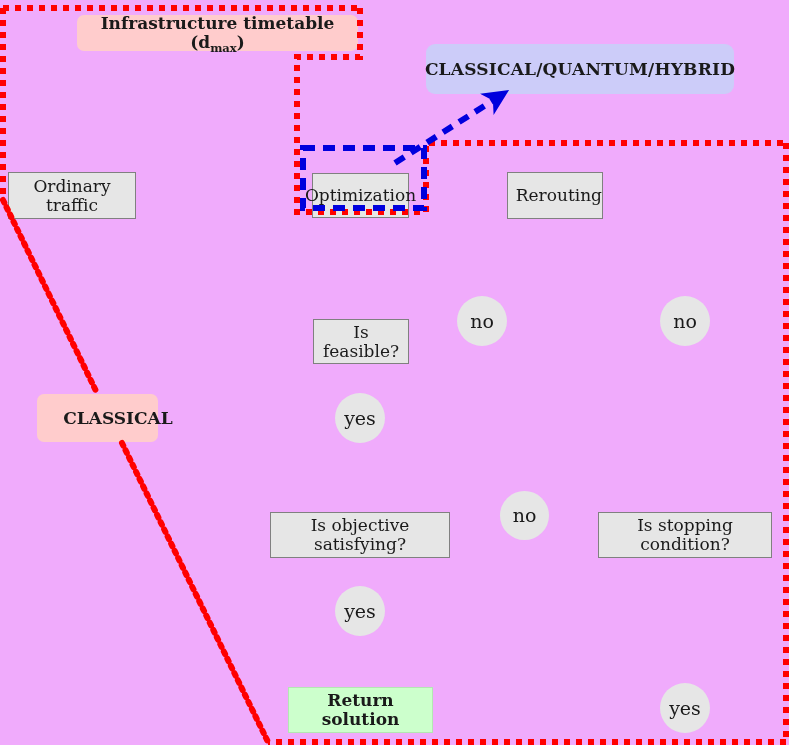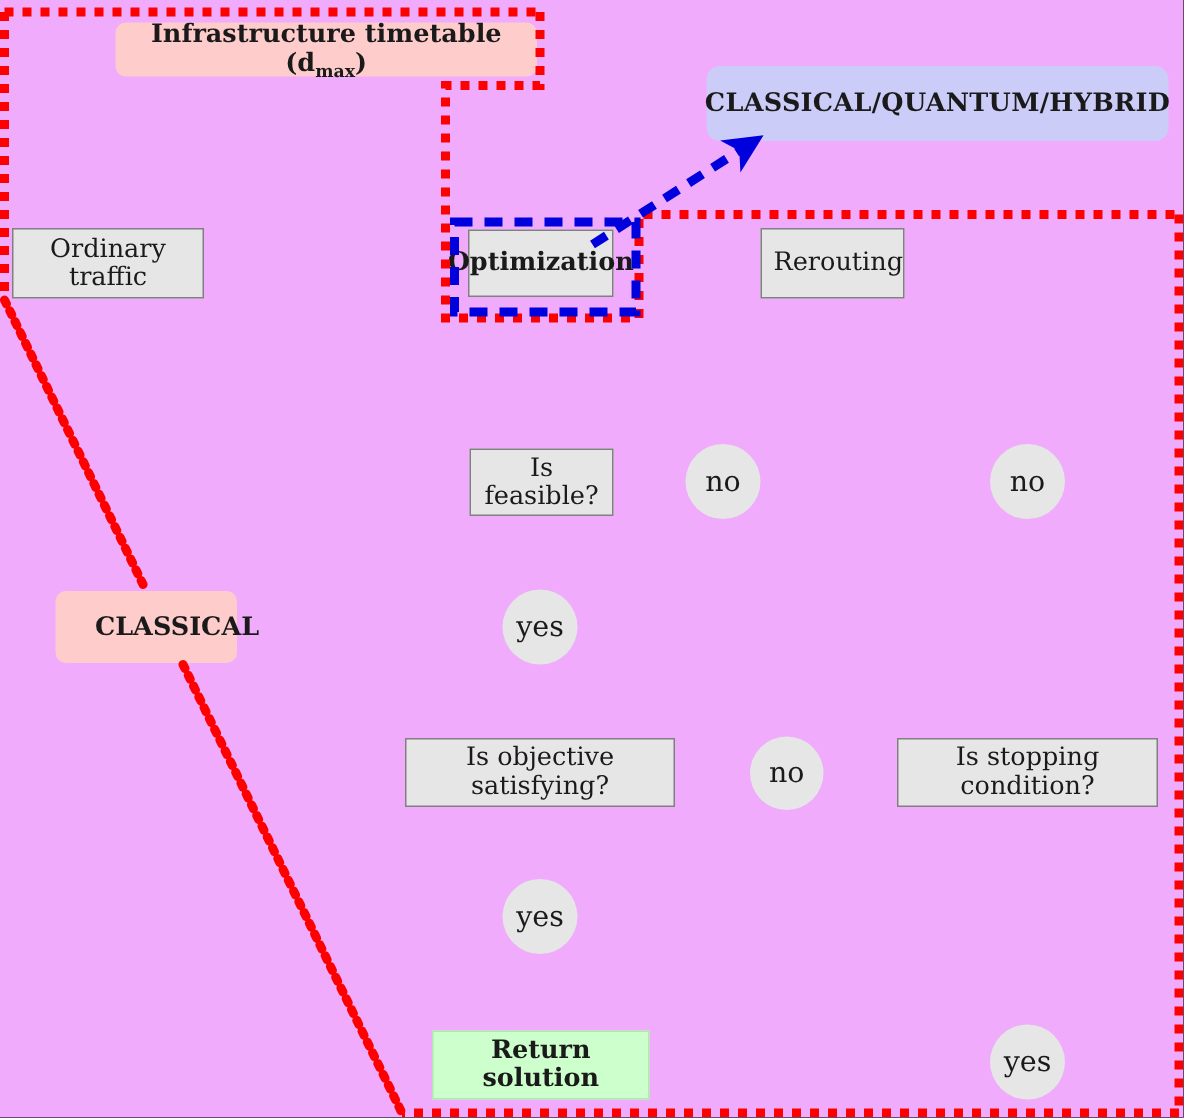--- a/index.html
+++ b/index.html
@@ -23,20 +23,21 @@
     justify-content: center;
     text-align: center;
     color: #1a1a1a;
     line-height: 1.1;
   }
   
   .rect {
     background: #e6e6e6;
     border: 1px solid #808080;
     font-size: 17px;
+    margin-top: 20px;
   }
   
   .circle {
     background: #e6e6e6;
     border-radius: 50%;
     font-size: 19px;
   }
   
   .pink {
     background: #ffcccc;
@@ -44,21 +45,20 @@
     font-size: 17px;
     font-weight: bold;
   }
   
   .lavender {
     background: #ccccf9;
     border-radius: 9px;
     font-size: 17px;
     font-weight: bold;
     letter-spacing: 0.2px;
-    margin-left: 45px;
   }
   
   .green {
     background: #ccffcc;
     border: 1px solid #b3e6b3;
     font-size: 17px;
     font-weight: bold;
     justify-content: flex-end;
   }
   .overlay-svg {
@@ -106,21 +106,21 @@
     </div>
 
     <div class="node lavender" style="left:426px; top:44px; width:308px; height:50px;">
       <span>CLASSICAL/QUANTUM/HYBRID</span>
     </div>
 
     <div class="node rect" style="left:8px; top:152px; width:128px; height:47px;">
       <span>Ordinary traffic</span>
     </div>
 
-    <div class="node rect" style="left:312px; top:153px; width:97px; height:45px;font-weight:bold;">
+    <div class="node rect" style="left:312px; top:153px; width:97px; height:45px;">
       <span>Optimization</span>
     </div>
 
     <div class="node rect" style="left:507px; top:152px; width:96px; height:47px;justify-content:flex-end;">
       <span>Rerouting</span>
     </div>
 
     <div class="node rect" style="left:313px; top:299px; width:96px; height:45px;">
       <span>Is feasible?</span>
     </div>

